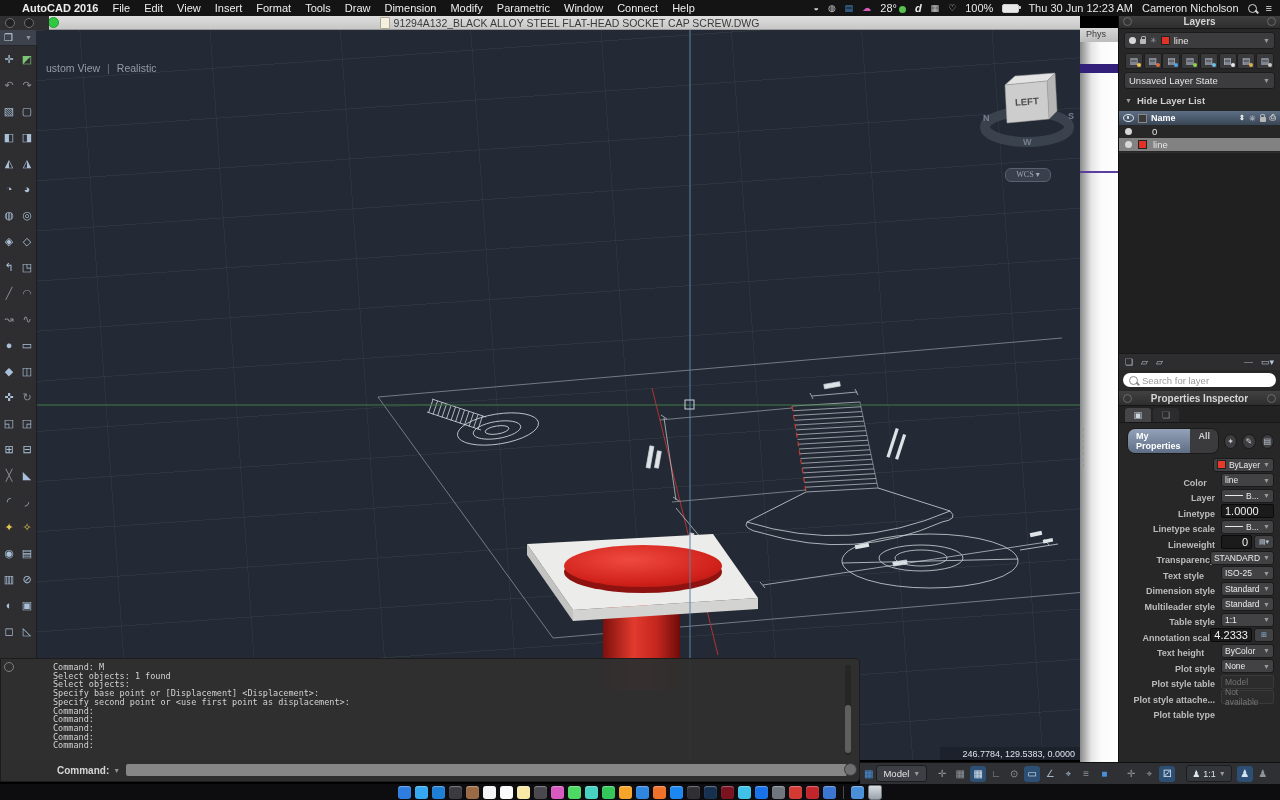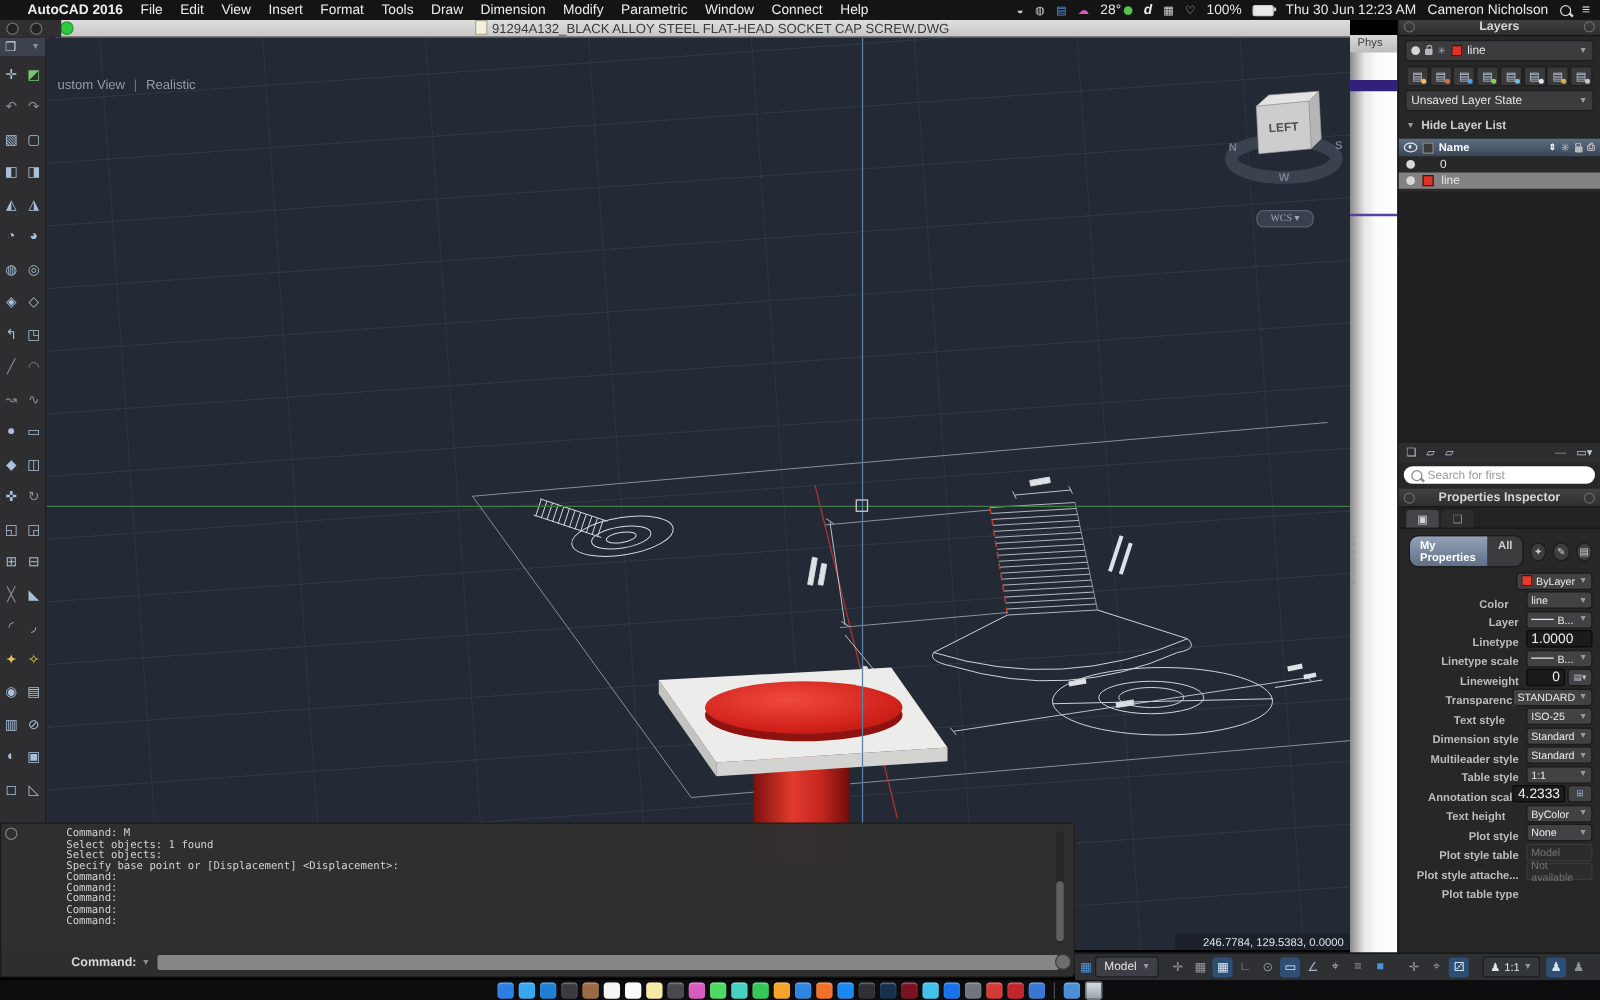--- a/index.html
+++ b/index.html
@@ -482,21 +482,21 @@
     <div id="layers-bottom">
       <span>❏</span>
       <span>▱</span>
       <span>▱</span>
       <span class="sp">—</span>
       <span>▭▾</span>
     </div>
 
     <div id="layer-search">
       <span class="mag"></span>
-      <span>Search for first</span>
+      <span>Search for layer</span>
     </div>
   </div>
 
   <div id="inspector">
     <div class="ptitle">
       <span class="ring l"></span>
       <span>Properties Inspector</span>
       <span class="ring r"></span>
     </div>
     <div id="insp-tabs">
@@ -656,21 +656,21 @@
               <span>Not available</span>
             </span>
           </span>
         </div>
       </div>
   </div>
 </div>
 
 <div id="cmdpanel" class="abs">
   <span class="ring"></span>
-  <div id="cmd-hist"><div>Command: M</div><div>Select objects: 1 found</div><div>Select objects:</div><div>Specify base point or [Displacement] &lt;Displacement&gt;:</div><div>Command:</div><div>Command:</div><div>Command:</div><div>Command:</div><div>Command:</div></div>
+  <div id="cmd-hist"><div>Command: M</div><div>Select objects: 1 found</div><div>Select objects:</div><div>Specify base point or [Displacement] &lt;Displacement&gt;:</div><div>Specify second point or &lt;use first point as displacement&gt;:</div><div>Command:</div><div>Command:</div><div>Command:</div><div>Command:</div><div>Command:</div></div>
   <div id="cmd-scroll">
       <span class="thumb"></span>
     </div>
   <div id="cmd-inputrow">
     <span class="plabel">Command:</span>
     <span class="dd">▼</span>
     <span id="cmd-field"></span>
   </div>
   <span id="cmd-circle"></span>
 </div>

